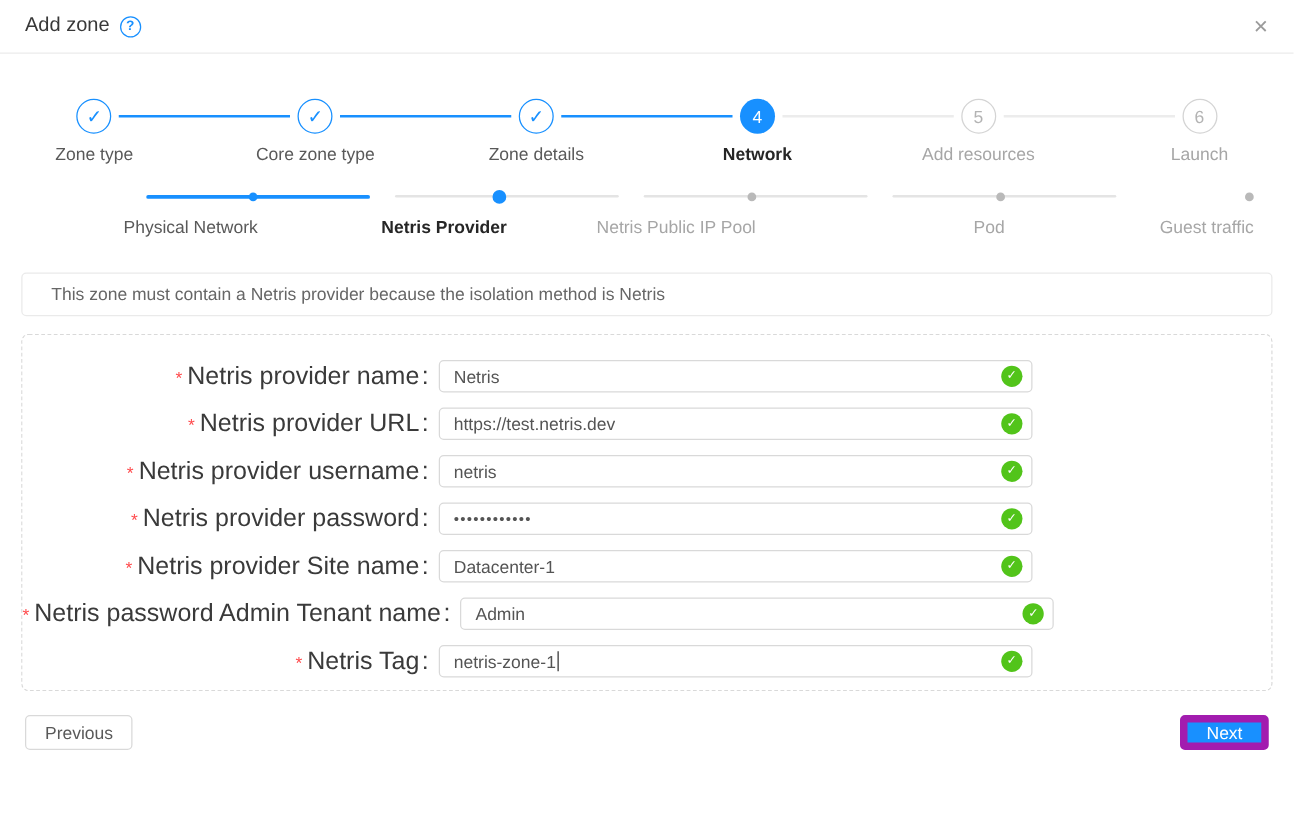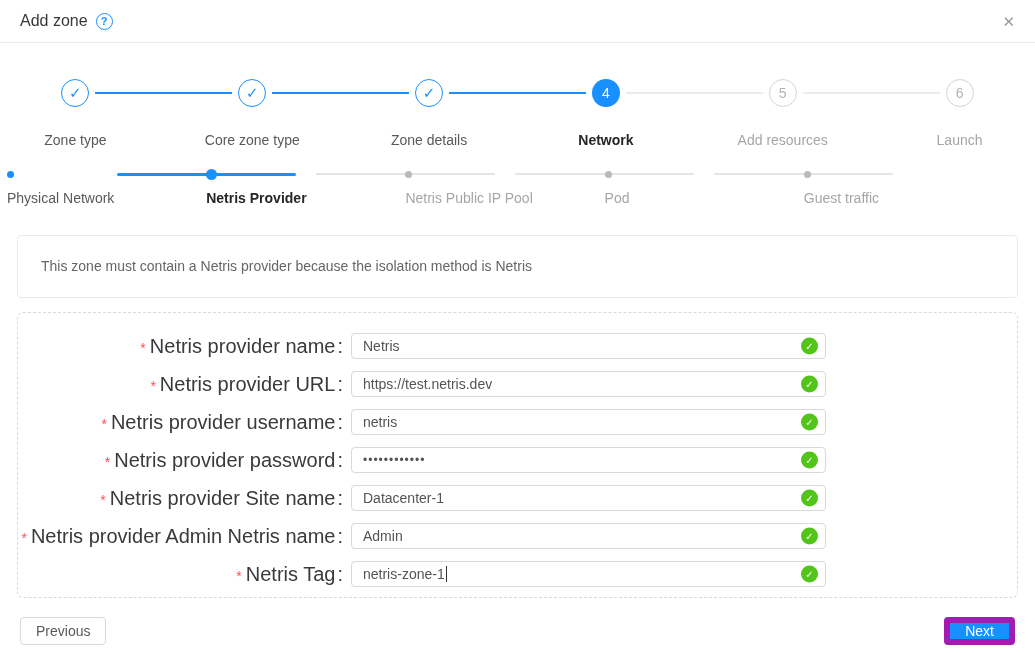--- a/index.html
+++ b/index.html
@@ -21,44 +21,44 @@
   .close-icon { margin-left: auto; color: #9b9b9b; font-size: 15px; cursor: pointer; line-height: 1; }
 
   
   .steps { display: flex; margin: 36px -13px 0; }
   .step { flex: 1; position: relative; display: flex; flex-direction: column; align-items: center; }
   .step-circle { width: 28px; height: 28px; border-radius: 50%; background: #fff; z-index: 1;
     display: flex; align-items: center; justify-content: center; font-size: 14px; }
   .step.done   .step-circle { border: 1.5px solid #1890ff; color: #1890ff; font-size: 15px; }
   .step.active .step-circle { background: #1890ff; color: #fff; }
   .step.pending .step-circle { border: 1px solid #d4d4d4; color: #b3b3b3; }
-  .step-label { margin-top: 25px; font-size: 14px; line-height: 16px; }
+  .step-label { margin-top: 8px; font-size: 14px; line-height: 16px; }
   .step.done    .step-label { color: #595959; }
   .step.active  .step-label { color: #262626; font-weight: 600; }
   .step.pending .step-label { color: #a6a6a6; }
   .connector { position: absolute; top: 13px; height: 1.5px; left: calc(-50% + 20px); width: calc(100% - 40px); background: #ececec; }
   .connector.blue { background: #1890ff; }
 
   
   .substeps { display: flex; margin: 20px 0 0 7px; width: 996px; }
-  .substep { flex: 1; position: relative; display: flex; flex-direction: column; align-items: flex-start; }
+  .substep { flex: 1; position: relative; display: flex; flex-direction: column; align-items: flex-end; }
   .dot-row { height: 12px; display: flex; align-items: center; justify-content: center; }
   .dot { border-radius: 50%; z-index: 1; }
   .substep.done    .dot { width: 7px;  height: 7px;  background: #1890ff; }
   .substep.active  .dot { width: 11px; height: 11px; background: #1890ff; }
   .substep.pending .dot { width: 7px;  height: 7px;  background: #b9b9b9; }
   .sub-connector { position: absolute; top: 5px; height: 2px; left: calc(-50% + 10px); width: calc(100% - 20px); background: #e4e4e4; border-radius: 2px; }
   .sub-connector.blue { background: #1890ff; height: 3px; top: 4.5px; }
   .substep-label { margin-top: 10px; font-size: 14px; line-height: 16px; }
   .substep.done    .substep-label { color: #595959; }
   .substep.active  .substep-label { color: #262626; font-weight: 700; }
   .substep.pending .substep-label { color: #a6a6a6; }
 
   
-  .notice { margin: 29px 17px 0; border: 1px solid #eaeaea; border-radius: 4px; padding: 21px 23px; color: #666; font-size: 14px; line-height: 19px; }
+  .notice { margin: 29px 17px 0; border: 1px solid #eaeaea; border-radius: 4px; padding: 7px 23px; color: #666; font-size: 14px; line-height: 19px; }
 
   
   .form-card { margin: 14px 17px 0; border: 1px dashed #d9d9d9; border-radius: 6px; padding: 18px 0 0; }
   .form-row { display: flex; align-items: center; margin-bottom: 8px; height: 30px; }
   .form-label { flex: 0 0 333px; text-align: right; color: #3a3a3a; font-size: 20px; white-space: nowrap; }
   .form-label::before { content: "*"; color: #ff4d4f; margin-right: 4px; font-size: 14px; }
   .form-label::after  { content: ":"; margin: 0 8px 0 2px; }
   .input-box { position: relative; width: 475px; height: 26px; background: #fff; border: 1px solid #d9d9d9; border-radius: 4px;
     display: flex; align-items: center; padding: 0 30px 0 11px; cursor: text; }
   .input-value { font-size: 14px; color: #545454; white-space: nowrap; overflow: hidden; }
@@ -191,21 +191,21 @@
 
   <div class="form-row">
     <div class="form-label">Netris provider Site name</div>
     <div class="input-box">
       <span class="input-value">Datacenter-1</span>
       <span class="valid-badge">✓</span>
     </div>
   </div>
 
   <div class="form-row">
-    <div class="form-label">Netris provider Admin Netris name</div>
+    <div class="form-label">Netris password Admin Tenant name</div>
     <div class="input-box">
       <span class="input-value">Admin</span>
       <span class="valid-badge">✓</span>
     </div>
   </div>
 
   <div class="form-row">
     <div class="form-label">Netris Tag</div>
     <div class="input-box">
       <span class="input-value">netris-zone-1</span>

